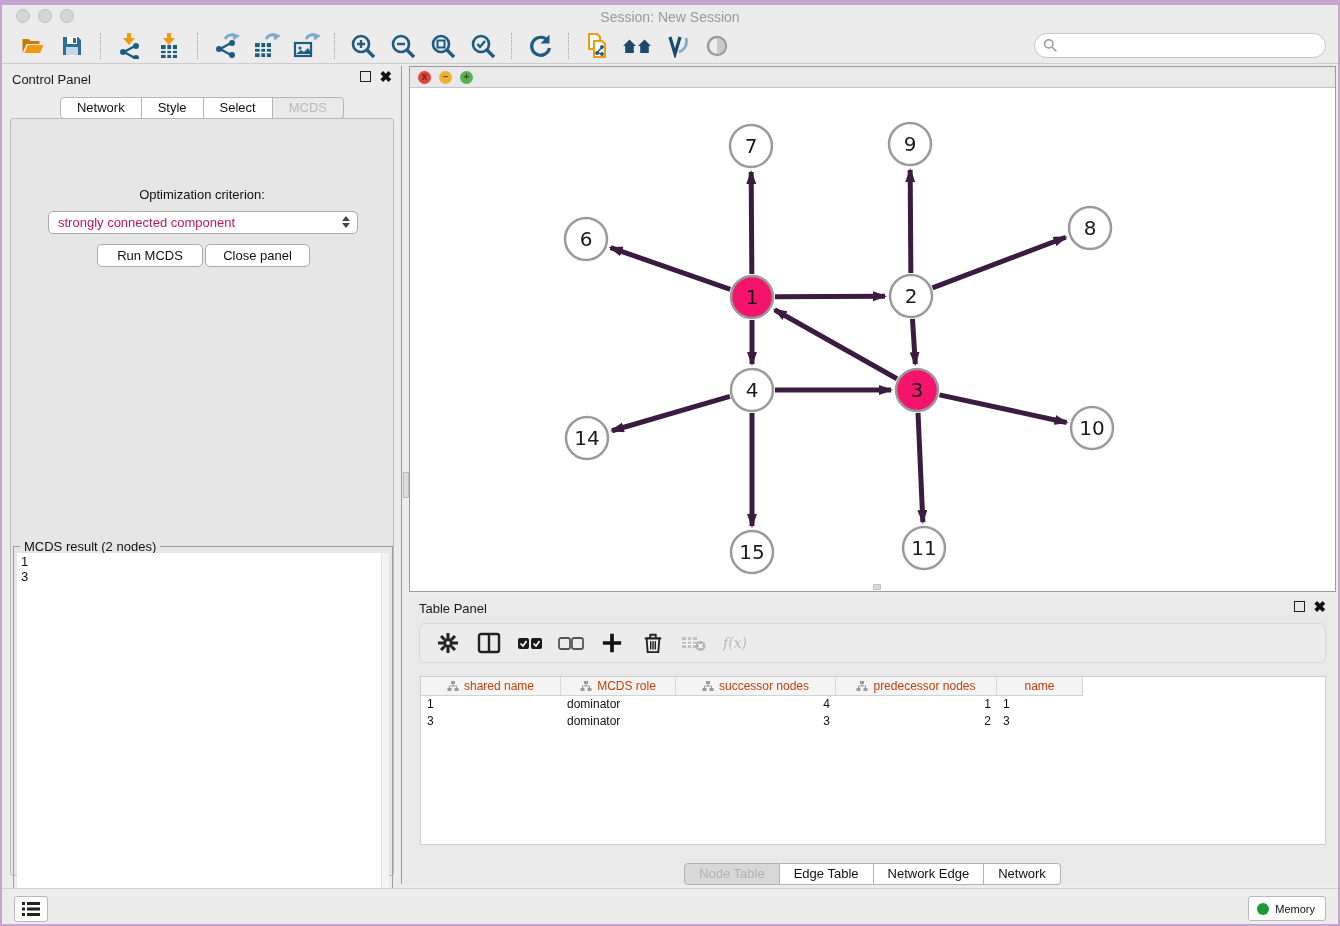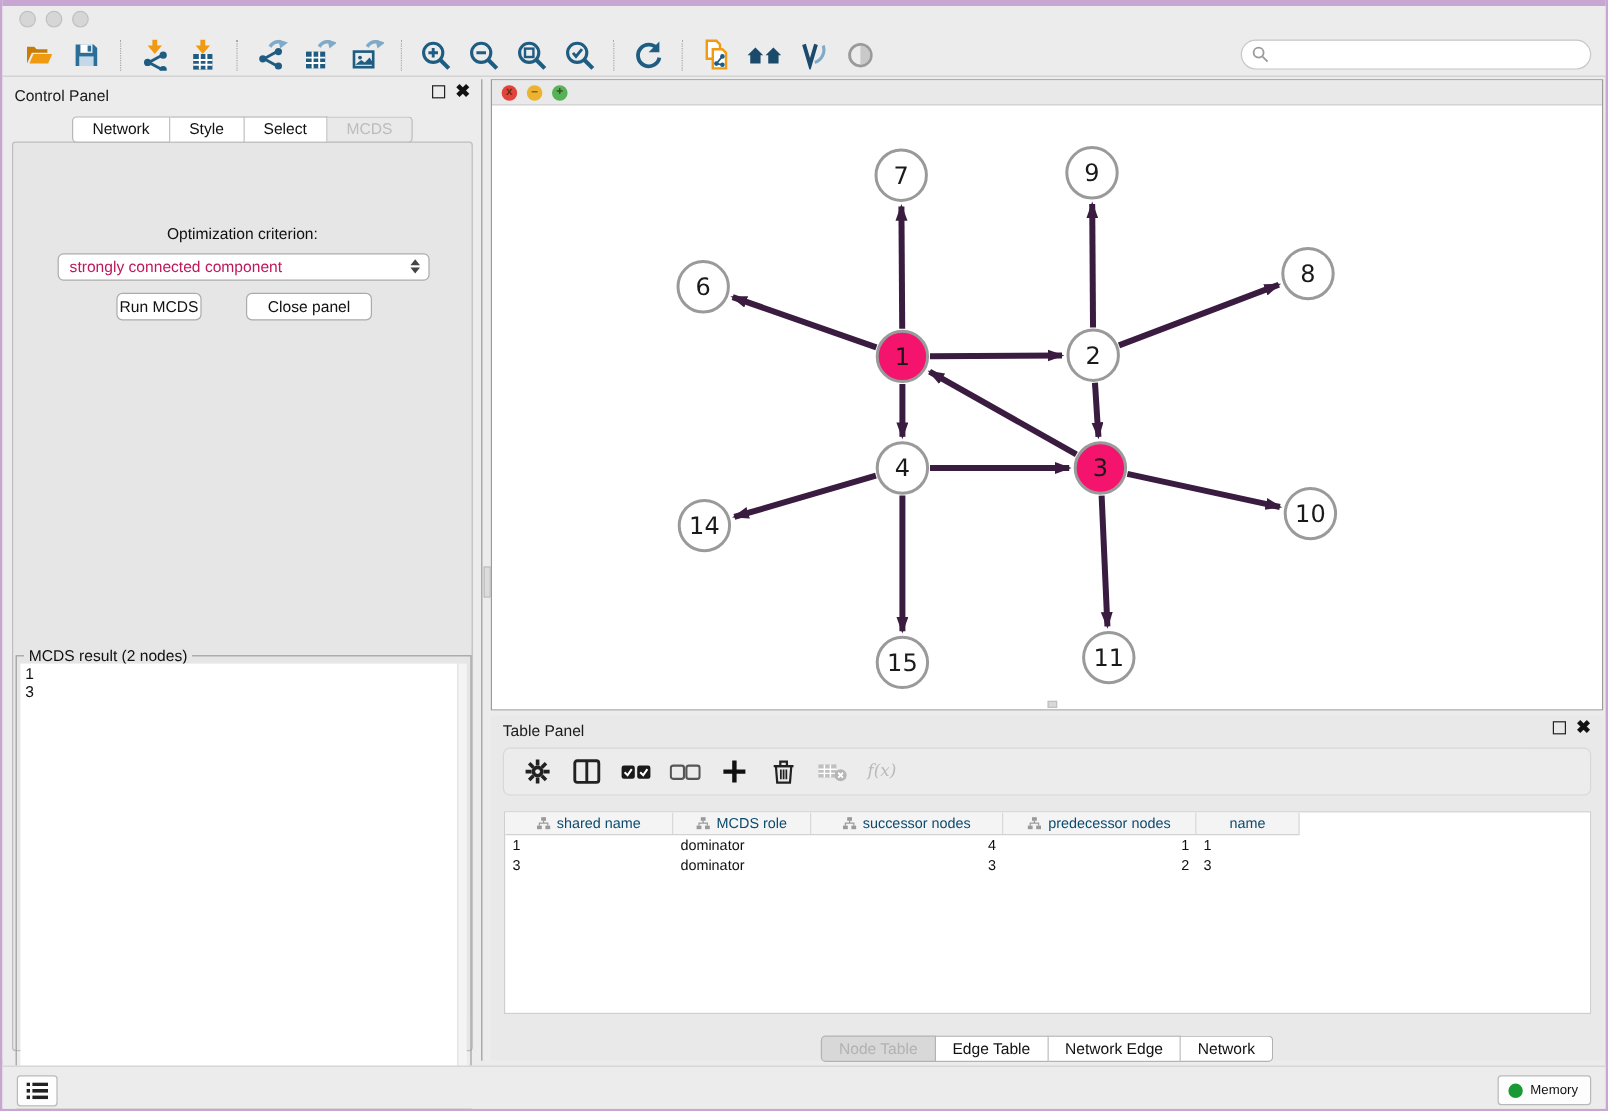--- a/index.html
+++ b/index.html
@@ -39,21 +39,21 @@
              border:1px solid #bdbdbd; border-radius:3px; }
   .opt-label { position:absolute; left:0; width:100%; top:68px; text-align:center; font-size:13px; color:#111; }
   .opt-select { position:absolute; left:37px; top:92px; width:310px; height:23px; background:#fff;
                 border:1px solid #ababab; border-radius:5px; font-size:13px; line-height:21px;
                 padding-left:9px; color:#be185d; }
   .stepper { position:absolute; right:7px; top:4px; display:flex; flex-direction:column; gap:2px; }
   .tri-up { width:0; height:0; border-left:4px solid transparent; border-right:4px solid transparent; border-bottom:5px solid #444; }
   .tri-dn { width:0; height:0; border-left:4px solid transparent; border-right:4px solid transparent; border-top:5px solid #444; }
   .cp-btn { position:absolute; top:125px; height:23px; background:#fff; border:1px solid #ababab;
             border-radius:5px; font-size:13px; text-align:center; line-height:21px; color:#111; }
-  .run-btn { left:86px; width:71px; }
+  .run-btn { left:86px; width:106px; }
   .closep-btn { left:194px; width:105px; }
   .mcds-fieldset { position:absolute; left:2px; top:427px; width:380px; height:378px;
                    border:1px solid #9e9e9e; }
   .mcds-legend { position:absolute; left:6px; top:-8px; background:#e6e6e6; padding:0 4px; font-size:13px; color:#111; }
   .mcds-text { position:absolute; left:3px; top:6px; right:11px; bottom:3px; background:#fff;
                font-size:13px; color:#111; padding:1px 4px; white-space:pre; overflow:hidden; }
   .mcds-scroll { position:absolute; right:3px; top:6px; width:8px; bottom:3px; background:#f4f4f4; border-left:1px solid #e0e0e0; }
 
   
   .net-window { position:absolute; left:407px; top:66px; width:927px; height:526px; background:#fff;
@@ -71,21 +71,21 @@
   
   .table-panel { position:absolute; left:407px; top:596px; width:927px; height:288px; background:#e9e9e9; }
   .tp-header { position:absolute; left:10px; top:5px; font-size:13px; color:#1a1a1a; }
   .tp-toolbar { position:absolute; left:10px; top:27px; width:907px; height:40px; background:#ececec;
                 border:1px solid #d8d8d8; border-radius:6px; display:flex; align-items:center; padding-left:10px; gap:5px; }
   .ttbtn { width:36px; height:30px; display:flex; align-items:center; justify-content:center; }
   .fx { font-family:"DejaVu Serif", serif; font-style:italic; font-size:14px; color:#b9b9b9; }
   .node-table { position:absolute; left:11px; top:80px; width:906px; height:169px; background:#fff;
                 border:1px solid #cfcfcf; overflow:hidden; }
   .nt-header { display:flex; height:19px; background:#f4f4f4; border-bottom:1px solid #d2d2d2; width:662px; }
-  .nt-hcell { display:flex; align-items:center; justify-content:center; gap:5px; font-size:12px; color:#0c4a6e;
+  .nt-hcell { display:flex; align-items:center; justify-content:center; gap:5px; font-size:12px; color:#c2410c;
               border-right:1px solid #d8d8d8; height:100%; }
   .nt-row { display:flex; height:17px; width:662px; }
   .nt-cell { font-size:12px; color:#111; padding:1px 6px; white-space:nowrap; overflow:hidden; }
   .col0 { width:140px; } .col1 { width:115px; } .col2 { width:160px; } .col3 { width:161px; } .col4 { width:86px; }
   .alignR { text-align:right; }
   .tp-tabs { position:absolute; left:0; bottom:-1px; width:100%; display:flex; justify-content:center; }
   .tp-tab { height:22px; padding:0 14px; background:#fff; border:1px solid #b3b3b3; border-left:none;
             font-size:13px; line-height:20px; color:#111; }
   .tp-tab:first-child { border-left:1px solid #b3b3b3; border-radius:4px 0 0 4px; }
   .tp-tab:last-child { border-radius:0 4px 4px 0; }
@@ -102,20 +102,21 @@
   svg text { font-family:"DejaVu Sans", sans-serif; }
 </style>
 </head>
 <body>
 
 <div class="purple-strip"></div>
 <div class="titlebar">
   <span class="dot" style="left:14px"></span>
   <span class="dot" style="left:36px"></span>
   <span class="dot" style="left:58px"></span>
+  <div class="app-title">Session: New Session</div>
 </div>
 
 <div class="main-toolbar">
   <div class="tbtn">
     <svg width="27" height="24" viewBox="0 0 24 24">
         <path fill="#c97b08" d="M2 19V5h6l2 2h9v3H6l-4 9z"></path>
         <path fill="#ef9a10" d="M4 19l3.4-8H23l-3.4 8z"></path>
       </svg>
   </div>
   <div class="tbtn">

